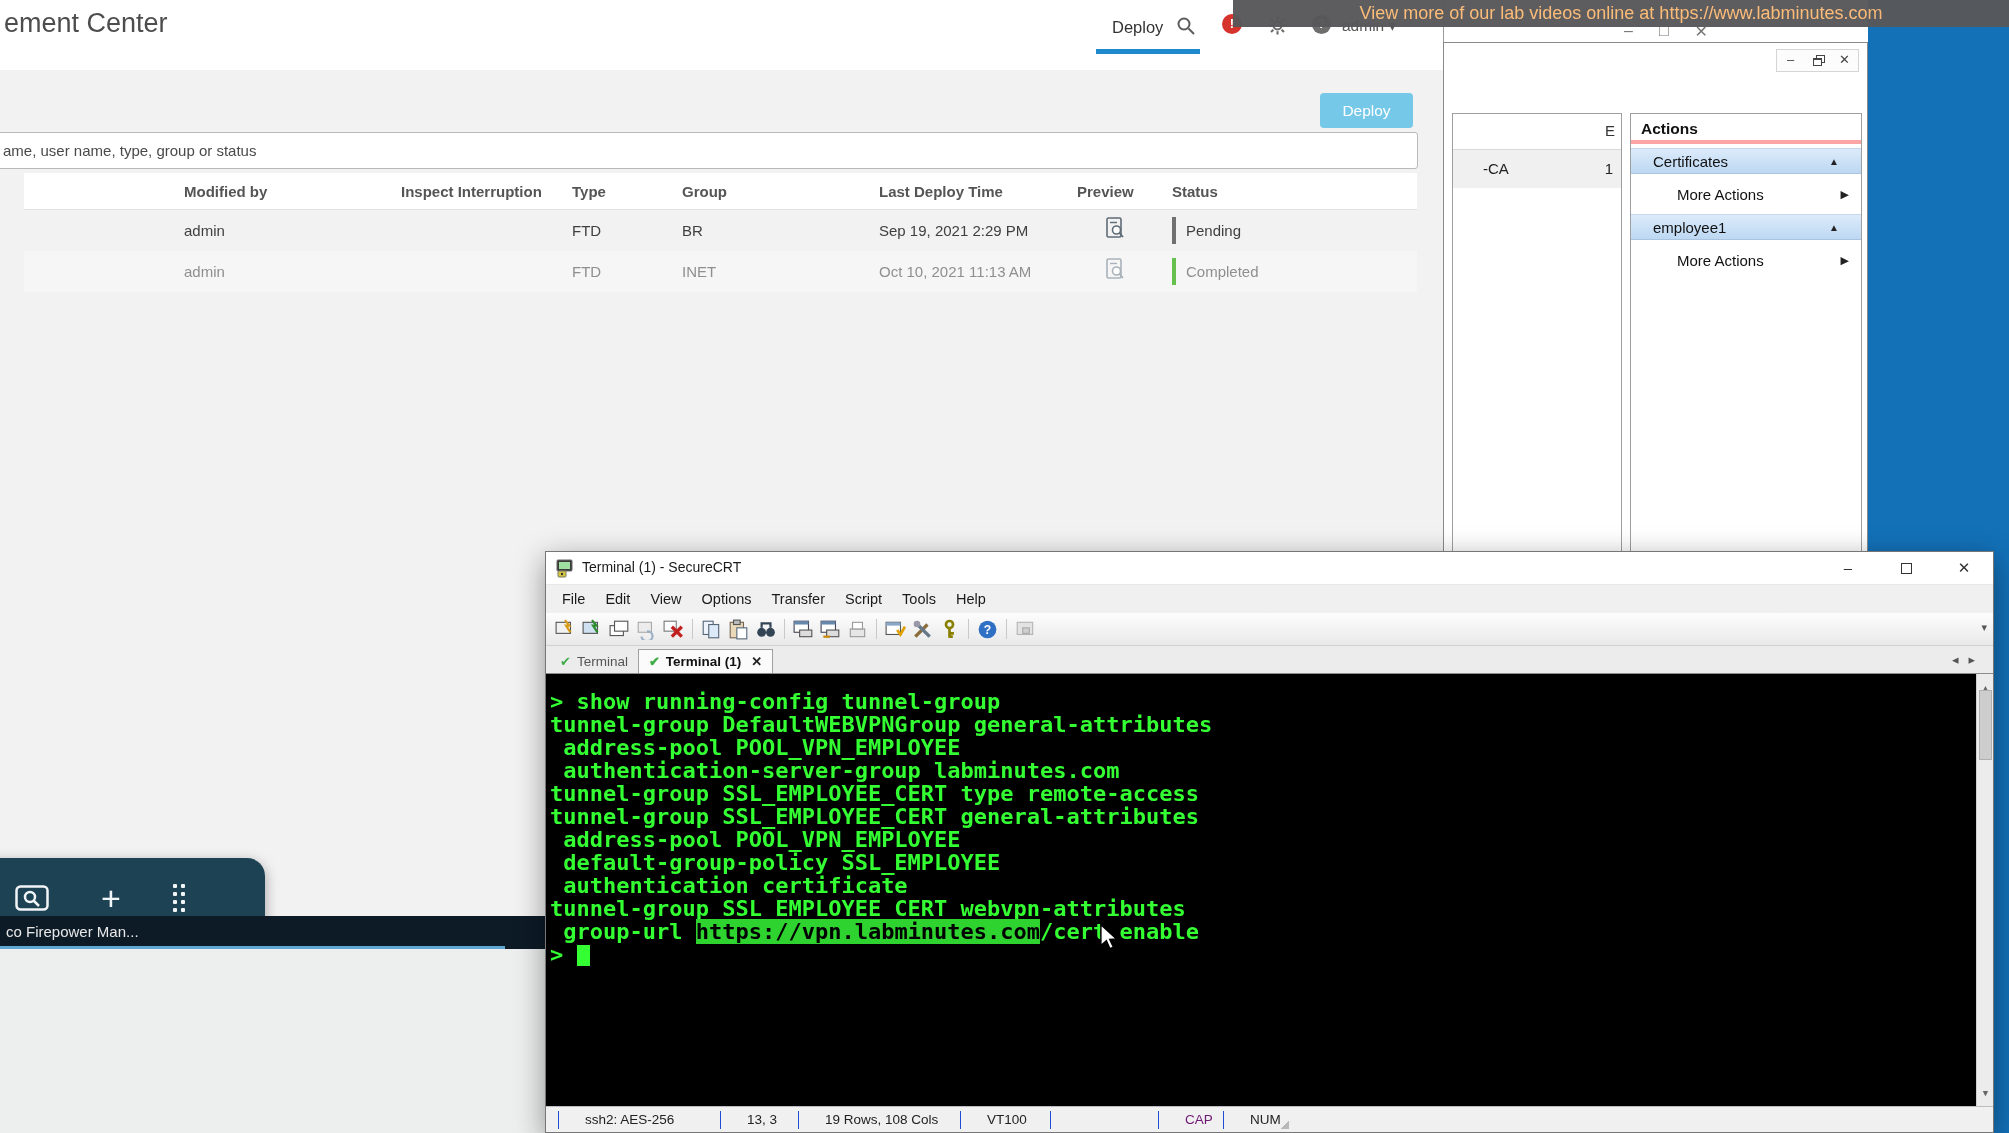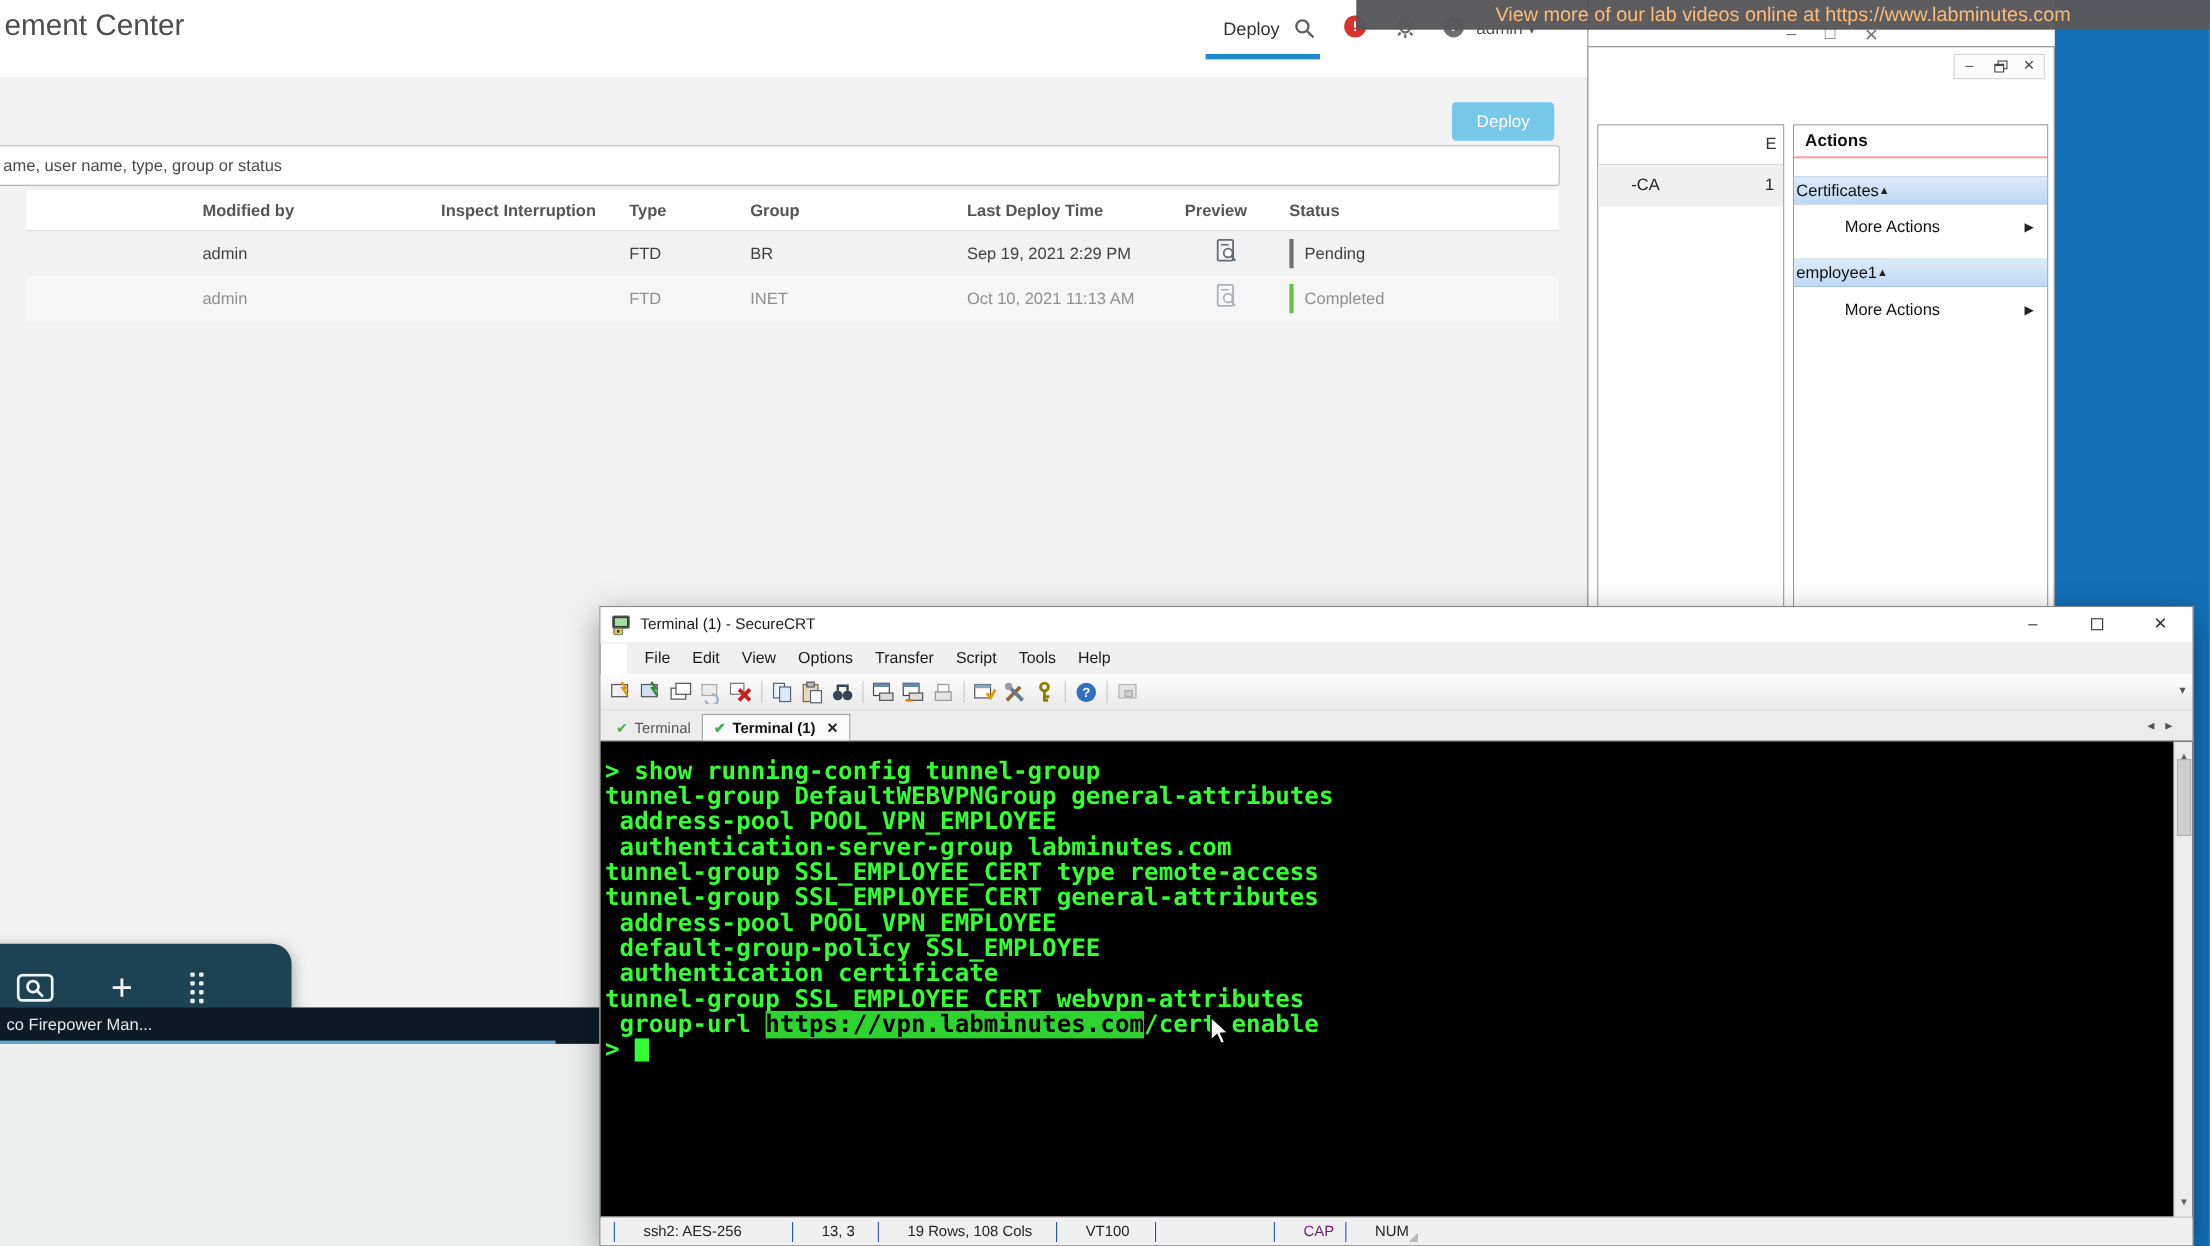--- a/index.html
+++ b/index.html
@@ -38,22 +38,22 @@
   .mmc-ctrls { position:absolute; right:8px; top:6px; display:flex; border:1px solid #d5d5d5; background:#fcfcfc; }
   .mmc-ctrl { width:27px; height:21px; text-align:center; line-height:19px; color:#444; font-size:13px; cursor:pointer; }
   .restore-box { display:inline-block; width:9px; height:8px; border:1.5px solid #444; border-top-width:2.5px; position:relative; top:2px; box-shadow:3px -3px 0 -1px #fff, 3px -3px 0 0 #444; }
   .mmc-list { position:absolute; left:8px; top:70px; width:170px; height:794px; border:1px solid #9f9f9f; background:#fff; }
   .mmc-list-head { position:relative; height:36px; border-bottom:1px solid #d9d9d9; font-size:15px; color:#333; }
   .mmc-list-head span { position:absolute; right:6px; top:8px; }
   .mmc-list-row { position:relative; height:38px; background:#f0f0f0; font-size:15px; color:#222; line-height:38px; }
   .mmc-row-name { position:absolute; left:17px;margin-left:13px; }
   .mmc-row-val { position:absolute; right:8px; }
   .mmc-actions { position:absolute; left:186px; top:70px; width:232px; height:794px; border:1px solid #9f9f9f; background:#fff; }
-  .mmc-actions-title { height:30px; line-height:30px; padding-left:10px; font-weight:bold; font-size:15.5px; color:#111; border-bottom:2px solid #fca5a5; }
-  .mmc-sec-head { height:26px; margin-top:16px; display:flex; justify-content:flex-start; align-items:center; padding:0 2px; font-size:15px; color:#111; background:linear-gradient(#dcebfa,#bdd8f3); border-top:1px solid #c6d9ec; border-bottom:1px solid #aac4e0; cursor:pointer; }
+  .mmc-actions-title { height:30px; line-height:30px; padding-left:10px; font-weight:bold; font-size:15.5px; color:#111; border-bottom:4px solid #fca5a5; }
+  .mmc-sec-head { height:26px; margin-top:4px; display:flex; justify-content:space-between; align-items:center; padding:0 22px; font-size:15px; color:#111; background:linear-gradient(#dcebfa,#bdd8f3); border-top:1px solid #c6d9ec; border-bottom:1px solid #aac4e0; cursor:pointer; }
   .mmc-sec-head .arr { font-size:10px; color:#222; }
   .mmc-more { height:26px; margin:7px 0; display:flex; justify-content:space-between; align-items:center; padding:0 12px 0 46px; font-size:15px; color:#111; cursor:pointer; }
   .mmc-more .arr { font-size:11px; color:#222; }
 
   
   #widget { position:absolute; left:-40px; top:858px; width:305px; height:80px; background:var(--widget-bg,#1d4253); border-radius:18px; z-index:28; box-shadow:0 4px 14px rgba(0,0,0,.35); display:flex; align-items:center; padding-left:55px; gap:52px; }
   .w-plus { color:#f2f5f7; font-size:34px; font-weight:200; line-height:30px; }
   .w-grid { display:grid; grid-template-columns:4px 4px; grid-auto-rows:4px; gap:4px; }
   .w-grid i { background:#f2f5f7; border-radius:1px; }
   #btm-tabbar { position:absolute; left:0; top:916px; width:545px; height:33px; background:var(--bottom-bar-bg,#0d1b27); z-index:30; }
@@ -65,21 +65,21 @@
   #banner { position:absolute; left:1233px; top:0; width:776px; height:27px; background:var(--banner-bg,#58585a); opacity:.97; color:#fdba74; font-size:18px; text-align:center; line-height:26px; z-index:50; white-space:nowrap; overflow:hidden; }
 
   
   #term { position:absolute; left:545px; top:551px; width:1449px; height:582px; background:#fff; border:1px solid #767676; z-index:40; box-shadow:0 8px 28px rgba(0,0,0,.4); }
   .t-titlebar { position:relative; height:33px; background:#fff; border-bottom:1px solid #e8e8e8; }
   .t-appicon { position:absolute; left:10px; top:7px; }
   .t-title { position:absolute; left:36px; top:7px; font-size:14px; color:#1a1a1a; }
   .t-wctrls { position:absolute; right:0; top:0; display:flex; height:33px; }
   .t-wc { width:58px; text-align:center; line-height:31px; color:#333; font-size:15px; cursor:pointer; }
   .t-wc .maxbox { display:inline-block; width:11px; height:11px; border:1.4px solid #333; position:relative; top:1px; }
-  .t-menubar { height:28px; background:#f0f0f0; display:flex; align-items:center; padding-left:6px; font-size:14.5px; color:#1a1a1a;margin-left:24px; }
+  .t-menubar { height:28px; background:#f0f0f0; display:flex; align-items:center; padding-left:6px; font-size:14.5px; color:#1a1a1a; }
   .t-menu { padding:0 10px; cursor:pointer; }
   .t-toolbar { position:relative; height:33px; background:linear-gradient(#fdfdfd,#e9e9e9); border-bottom:1px solid #d0d0d0; display:flex; align-items:center; padding-left:6px; }
   .tb-ic { width:27px; height:24px; display:flex; align-items:center; justify-content:center; cursor:pointer; }
   .tb-sep { width:1px; height:20px; background:#c9c9c9; margin:0 5px; }
   .tb-ovf { position:absolute; right:6px; top:8px; color:#555; font-size:11px; }
   .t-tabbar { position:relative; height:28px; background:#ececec; border-bottom:1px solid #8c8c8c; display:flex; align-items:flex-end; padding-left:4px; }
   .t-tab { height:24px; display:flex; align-items:center; gap:6px; padding:0 10px; font-size:13.5px; color:#555; cursor:pointer; }
   .t-tab.active { background:#fbfbfb; border:1px solid #a0a0a0; border-bottom:none; font-weight:bold; color:#111; }
   .t-tab .chk { color:#3fae49; font-size:13px; }
   .t-tab .cls { color:#222; font-size:13px; margin-left:4px; }

